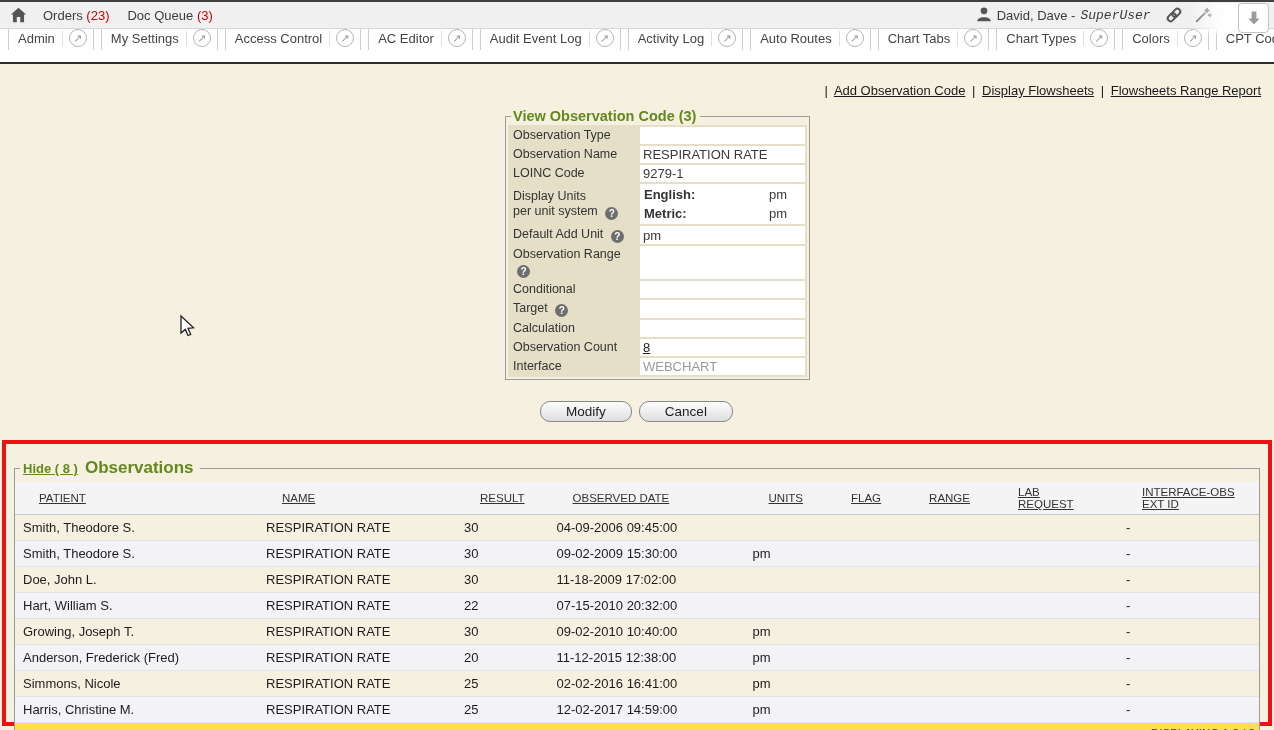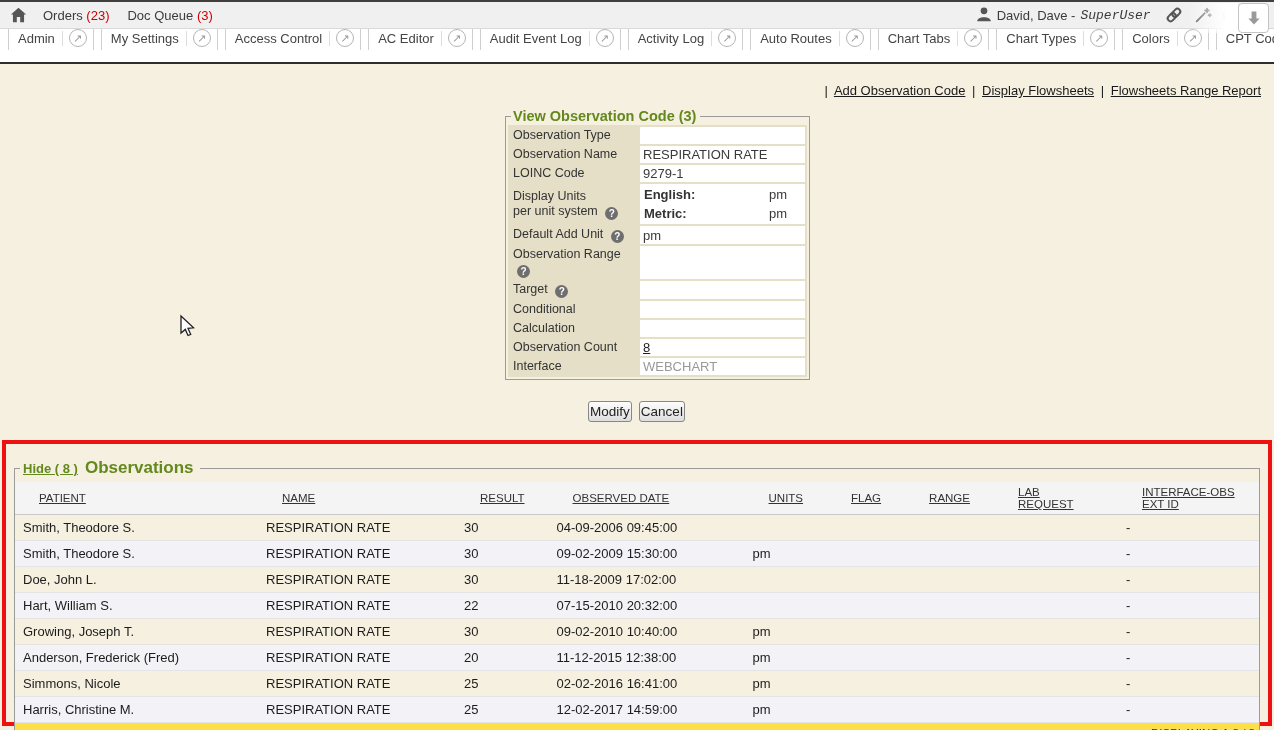--- a/index.html
+++ b/index.html
@@ -117,23 +117,23 @@
     cursor: pointer;
   }
 
   .form-buttons {
     position: absolute; left: 505px; top: 401px; width: 263px;
     display: flex; justify-content: center; gap: 7px;
   }
   .btn {
     font-family: "Liberation Sans", sans-serif;
     font-size: 13.5px; color: #222;
-    padding: 2px 1px;
+    padding: 2px 25px;
     background: linear-gradient(#fdfdfd, #dedede);
-    border: 1px solid #878787; border-radius: 3px;
+    border: 1px solid #878787; border-radius: 10px;
     cursor: pointer;
   }
 
   
   .red-box {
     position: absolute; left: 2px; top: 440px; width: 1270px; height: 286px;
     border: 4px solid var(--highlight-red, #ee1111);
     padding: 14px 8px 0 8px;
   }
   .obs-section { border: 1px solid #9b9b9b; padding: 0 0 2px 0; }
@@ -329,26 +329,26 @@
     <div class="f-label">Default Add Unit <span class="help-q">?</span></div>
     <div class="f-value">pm</div>
   </div>
 
   <div class="f-row">
     <div class="f-label">Observation Range <span class="help-q">?</span></div>
     <div class="f-value"></div>
   </div>
 
   <div class="f-row">
+    <div class="f-label">Conditional</div>
+    <div class="f-value"></div>
+  </div>
+
+  <div class="f-row">
     <div class="f-label">Target <span class="help-q">?</span></div>
-    <div class="f-value"></div>
-  </div>
-
-  <div class="f-row">
-    <div class="f-label">Conditional</div>
     <div class="f-value"></div>
   </div>
 
   <div class="f-row">
     <div class="f-label">Calculation</div>
     <div class="f-value"></div>
   </div>
 
   <div class="f-row">
     <div class="f-label">Observation Count</div>

